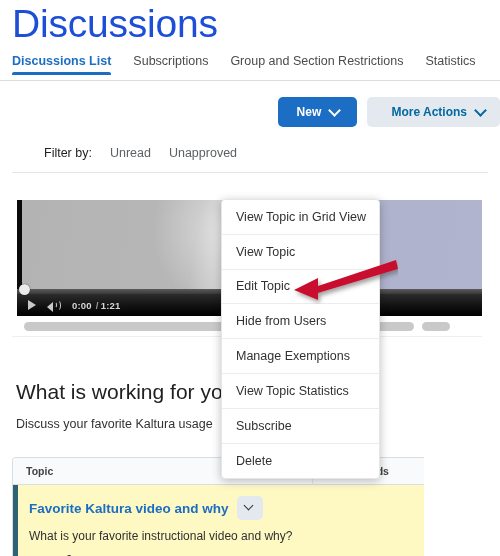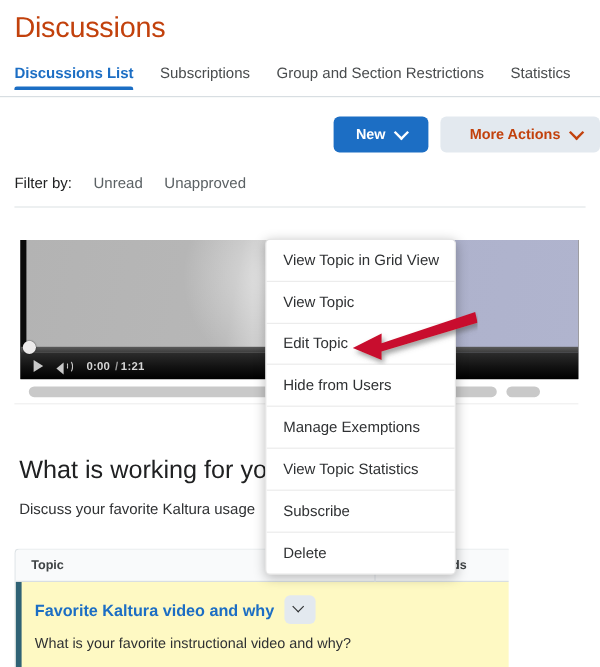--- a/index.html
+++ b/index.html
@@ -6,23 +6,23 @@
   html, body {
     width: 500px; height: 556px;
     background: #ffffff;
     font-family: "Liberation Sans", sans-serif;
     overflow: hidden;
     position: relative;
   }
 
   
   .page-title {
-    font-size: 24px;
+    font-size: 39px;
     font-weight: 400;
-    color: #c2410c;
+    color: #1d4ed8;
     letter-spacing: -0.2px;
     padding: 6px 0 0 12px;
     line-height: 36px;
   }
 
   
   .tabbar {
     position: relative;
     margin-top: 12px;
     padding-left: 12px;
@@ -72,21 +72,21 @@
     justify-content: center;
     gap: 9px;
     font-size: 12px;
     font-weight: 700;
     cursor: pointer;
     border: none;
     padding: 0 15px;
     font-family: inherit;
   }
   .btn-primary { background: #1c6ec4; color: #ffffff; min-width: 79px; }
-  .btn-secondary { background: #e3e9ef; color: #c2410c; min-width: 116px; padding-left: 24px; }
+  .btn-secondary { background: #e3e9ef; color: #0369a1; min-width: 116px; padding-left: 24px; }
   .chev {
     display:inline-block;
     width: 9px; height: 9px;
     position: relative;
     top: -2px;
   }
   .chev:before{
     content:"";
     position:absolute; left:0; top:0;
     width:7px; height:7px;
@@ -94,20 +94,21 @@
     border-bottom:2px solid currentColor;
     transform: rotate(45deg);
   }
 
   
   .filterbar {
     display:flex; align-items:center; gap: 18px;
     padding: 19px 0 0 12px;
     font-size: 12.5px;
     color: #2f3133;
+    margin-left: 32px;
   }
   .filter-label { color:#202122; }
   .filter-link { color:#5b6164; cursor:pointer; }
 
   .hr {
     margin: 12px 12px 0 12px;
     height: 1px;
     background: #e2e6e8;
   }
 

